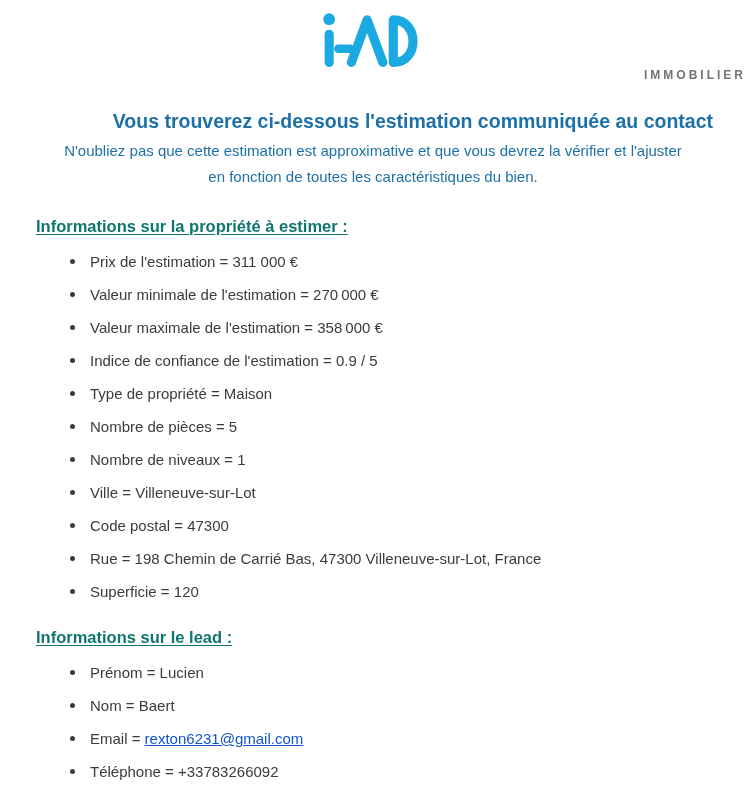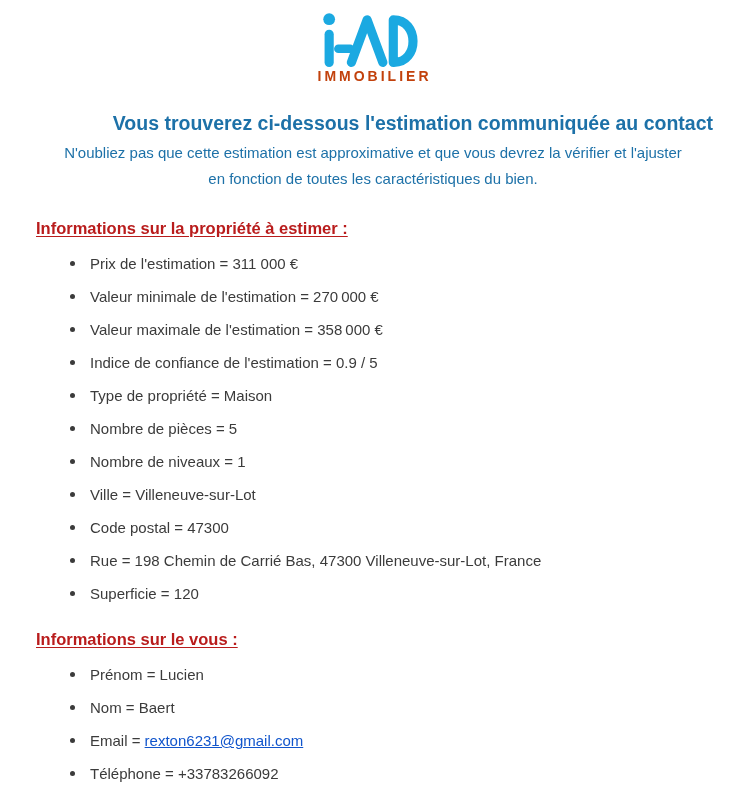--- a/index.html
+++ b/index.html
@@ -20,25 +20,26 @@
   .logo-wrap {
     text-align: center;
     padding-top: 2px;
   }
   .logo-svg {
     display: block;
     margin: 0 auto;
   }
   .logo-subtitle {
     margin-top: 1px;
-    font-size: 14px;
+    font-size: 12px;
     font-weight: bold;
     letter-spacing: 3px;
     padding-left: 3px; 
-    color: #c2410c;
+    color: #737373;
+    text-align: right;
   }
   
   .title {
     margin: 27px auto 5px auto;
     text-align: right;
     font-size: 19.5px;
     line-height: 24px;
     font-weight: bold;
     color: #1d71a8;
     max-width: 680px;
@@ -50,21 +51,21 @@
     line-height: 26px;
     color: #1d71a8;
     max-width: 632px;
   }
   
   .section-heading {
     margin: 26px 0 0 36px;
     font-size: 16.5px;
     line-height: 20px;
     font-weight: bold;
-    color: #b91c1c;
+    color: #0f766e;
     text-decoration: underline;
     text-underline-offset: 2px;
   }
   ul.info-list {
     margin: 16px 0 0 0;
     padding: 0 0 0 90px;
     list-style: none;
   }
   ul.info-list li {
     position: relative;
@@ -119,21 +120,21 @@
     <li>Indice de confiance de l'estimation = 0.9 / 5</li>
     <li>Type de propriété = Maison</li>
     <li>Nombre de pièces = 5</li>
     <li>Nombre de niveaux = 1</li>
     <li>Ville = Villeneuve-sur-Lot</li>
     <li>Code postal = 47300</li>
     <li>Rue = 198 Chemin de Carrié Bas, 47300 Villeneuve-sur-Lot, France</li>
     <li>Superficie = 120</li>
   </ul>
 
-  <h2 class="section-heading">Informations sur le vous :</h2>
+  <h2 class="section-heading">Informations sur le lead :</h2>
   <ul class="info-list lead-block">
     <li>Prénom = Lucien</li>
     <li>Nom = Baert</li>
     <li>
       <span>Email = </span><a class="email-link">rexton6231@gmail.com</a>
     </li>
     <li>Téléphone = +33783266092</li>
   </ul>
 
 </div>

